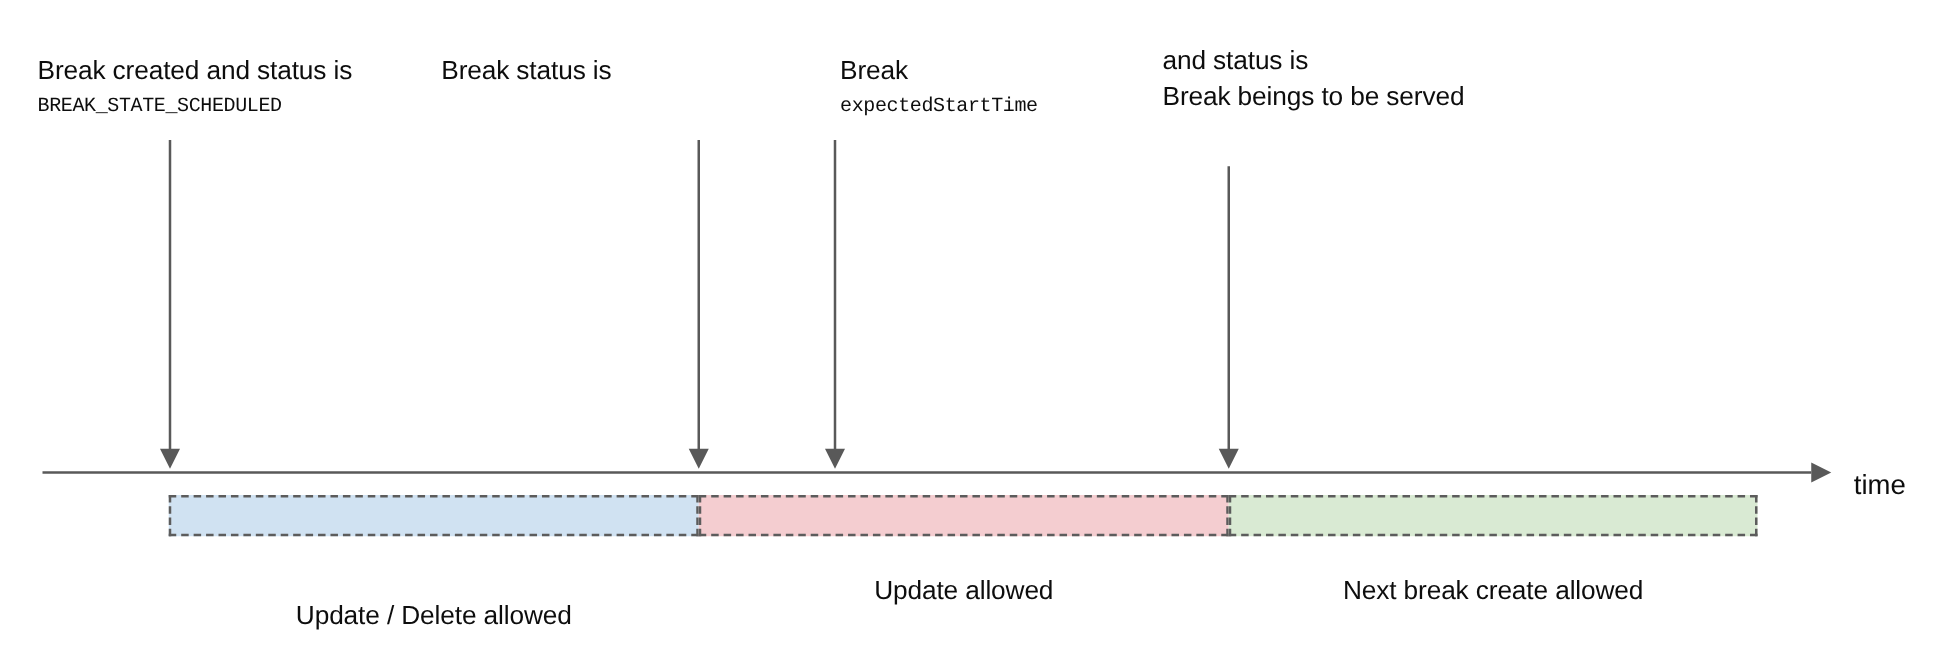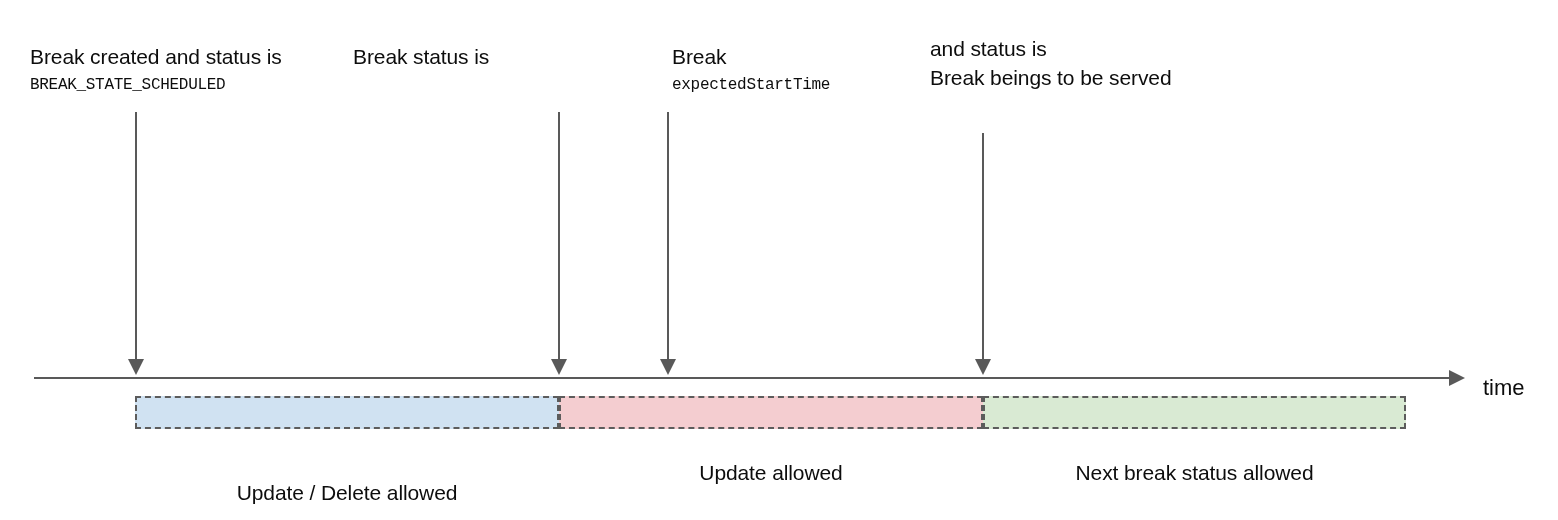--- a/index.html
+++ b/index.html
@@ -131,16 +131,16 @@
 
   <div id="bars">
       <div class="bar" style="left: 135px; width: 424px; background: rgb(208, 226, 242);"></div>
       <div class="bar" style="left: 559px; width: 424px; background: rgb(244, 205, 208);"></div>
       <div class="bar" style="left: 983px; width: 423px; background: rgb(217, 234, 211);"></div>
     </div>
 
   <div id="captions">
       <div class="caption" style="left: 97px; width: 500px; top: 461px; margin-top: 20px;">Update / Delete allowed</div>
       <div class="caption" style="left: 521px; width: 500px; top: 461px;">Update allowed</div>
-      <div class="caption" style="left: 944.5px; width: 500px; top: 461px;">Next break status allowed</div>
+      <div class="caption" style="left: 944.5px; width: 500px; top: 461px;">Next break create allowed</div>
     </div>
 
 </div>
 
 </body></html>

